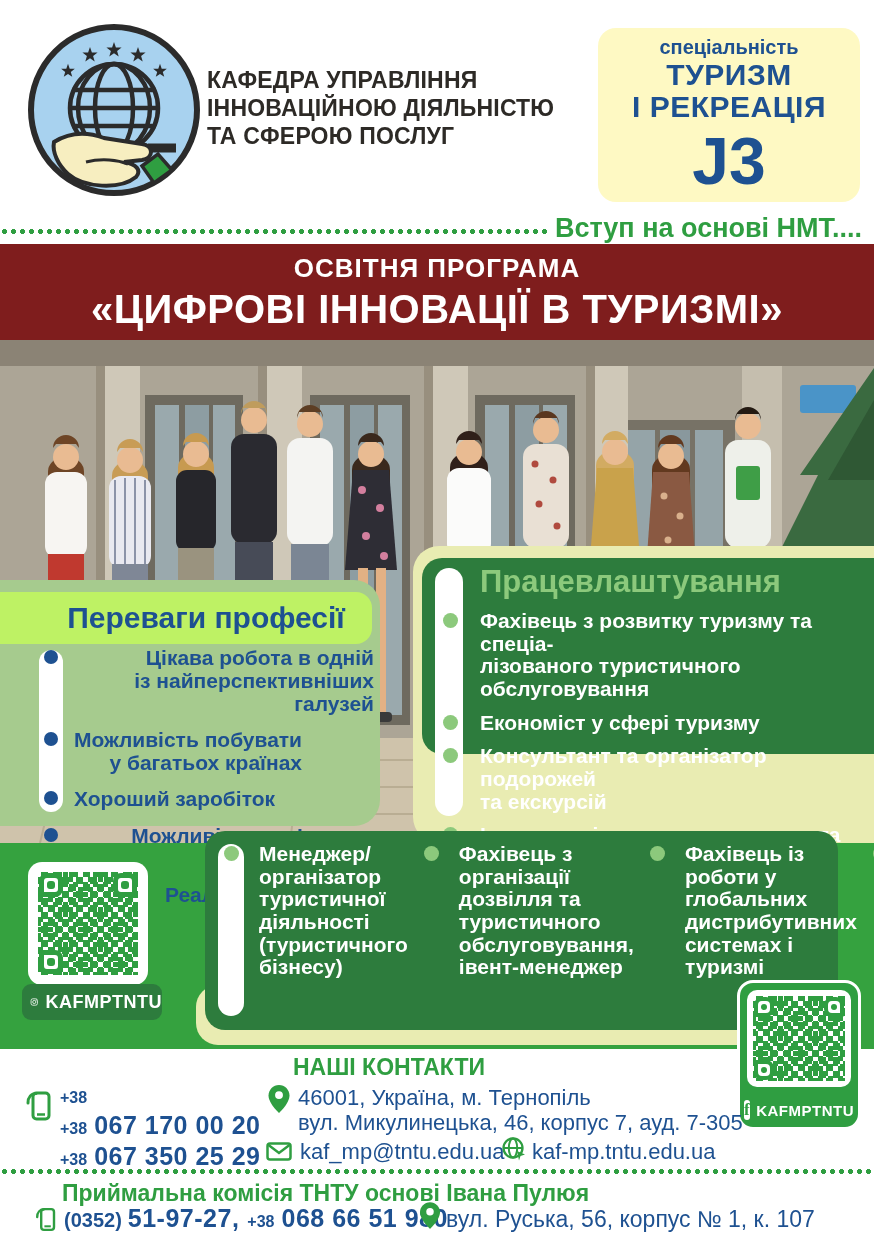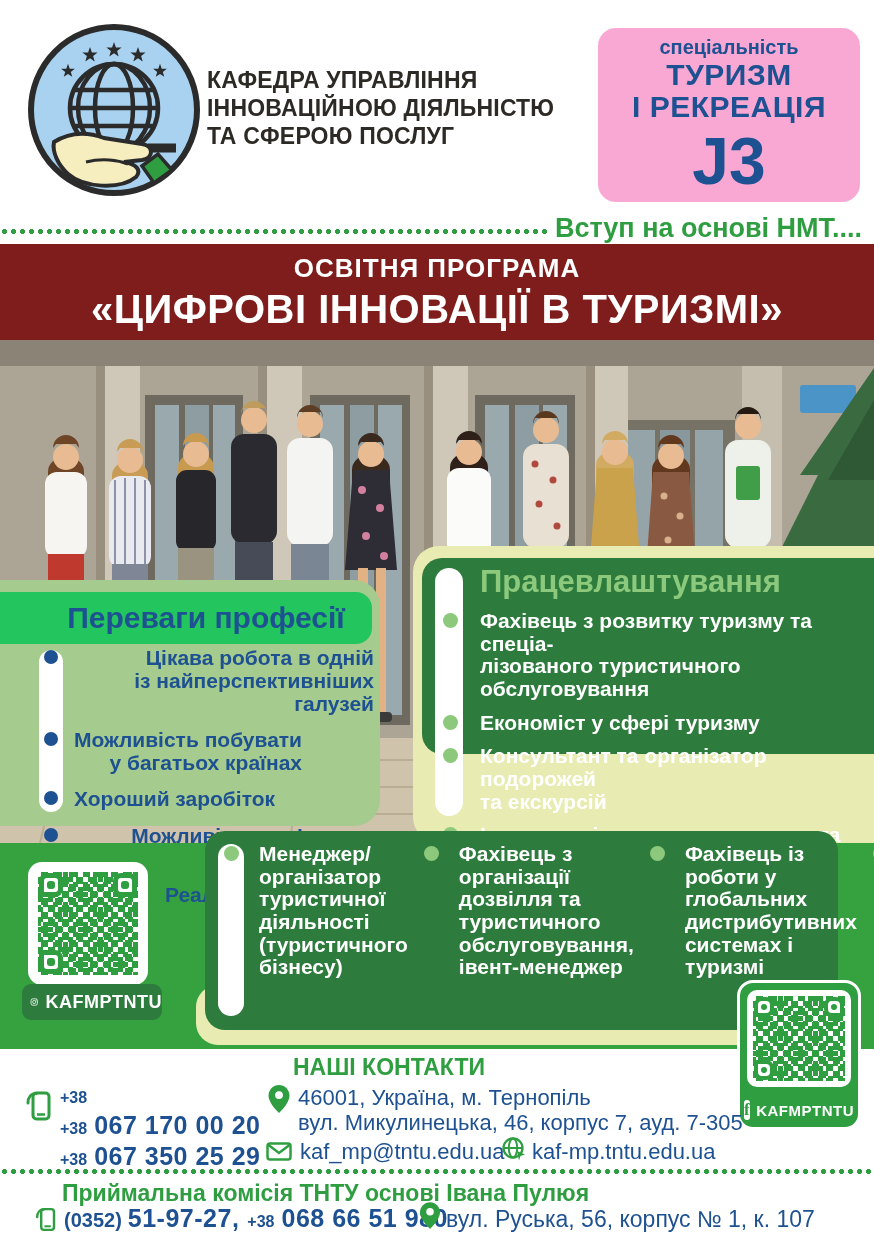--- a/index.html
+++ b/index.html
@@ -2,21 +2,21 @@
 <html><head>
 <meta charset="utf-8">
 <style>
   html,body{margin:0;padding:0;background:#fff;}
   .page{position:relative;width:874px;height:1240px;background:#fff;overflow:hidden;
         font-family:"Liberation Sans",sans-serif;}
   
   .logo{position:absolute;left:26px;top:22px;width:176px;height:176px;}
   .dept-name{position:absolute;left:207px;top:66px;color:#2d2a26;font-weight:bold;
              font-size:23px;line-height:1.22;letter-spacing:.2px;}
-  .spec-box{position:absolute;left:598px;top:28px;width:262px;height:174px;background:#f9a8d4;
+  .spec-box{position:absolute;left:598px;top:28px;width:262px;height:174px;background:#fef9c3;
             border-radius:18px;display:flex;flex-direction:column;align-items:center;
             justify-content:center;color:#1e5191;text-align:right;}
   .spec-label{font-size:20px;font-weight:bold;}
   .spec-line{font-size:30px;font-weight:bold;line-height:1.05;letter-spacing:.5px;}
   .spec-code{font-size:66px;font-weight:bold;line-height:1;margin-top:6px;}
   .admission{position:absolute;left:0;right:12px;top:210px;height:32px;display:flex;align-items:flex-end;}
   .dotline{flex:1;height:7px;margin:0 8px 7px 0;
            background:radial-gradient(circle,#2f9e41 2.3px,transparent 2.8px);
            background-size:9px 7px;background-repeat:repeat-x;background-position:0 50%;}
   .admission-text{font-size:27px;font-weight:bold;color:#2f9e41;white-space:nowrap;line-height:1;}
@@ -25,21 +25,21 @@
           display:flex;flex-direction:column;align-items:center;justify-content:center;gap:3px;}
   .banner-eyebrow{font-size:26px;font-weight:bold;letter-spacing:1px;}
   .banner-title{font-size:40px;font-weight:bold;letter-spacing:.5px;}
   
   .photo{position:absolute;left:0;top:340px;width:874px;height:503px;}
   
   .band{position:absolute;left:0;top:843px;width:874px;height:206px;background:#35a23f;}
   
   .adv-box{position:absolute;left:0;top:580px;width:380px;height:246px;background:#a6cb8e;
            border-radius:0 26px 26px 0;}
-  .adv-title{position:absolute;left:0;top:12px;width:372px;height:52px;background:#22c55e;
+  .adv-title{position:absolute;left:0;top:12px;width:372px;height:52px;background:#bef264;
              border-radius:0 16px 16px 0;display:flex;align-items:center;justify-content:center;
              padding-left:40px;box-sizing:border-box;font-size:30px;font-weight:bold;color:#1e5191;}
   .adv-strip{position:absolute;left:39px;top:70px;width:24px;height:162px;background:#fff;border-radius:12px;}
   .adv-list{position:absolute;left:32px;top:66px;right:6px;margin:0;padding:0;list-style:none;
             display:flex;flex-direction:column;gap:13px;}
   .adv-list li{display:flex;align-items:flex-start;}
   .adv-list .dot{flex:none;width:14px;height:14px;border-radius:50%;background:#1e5191;margin:4px 16px 0 12px;}
   .adv-list .li-text{font-size:21px;font-weight:bold;color:#1e5191;line-height:1.1;white-space:pre-line;text-align:right;}
   
   .emp-back{position:absolute;left:413px;top:546px;width:461px;height:297px;background:#e9ecb2;

